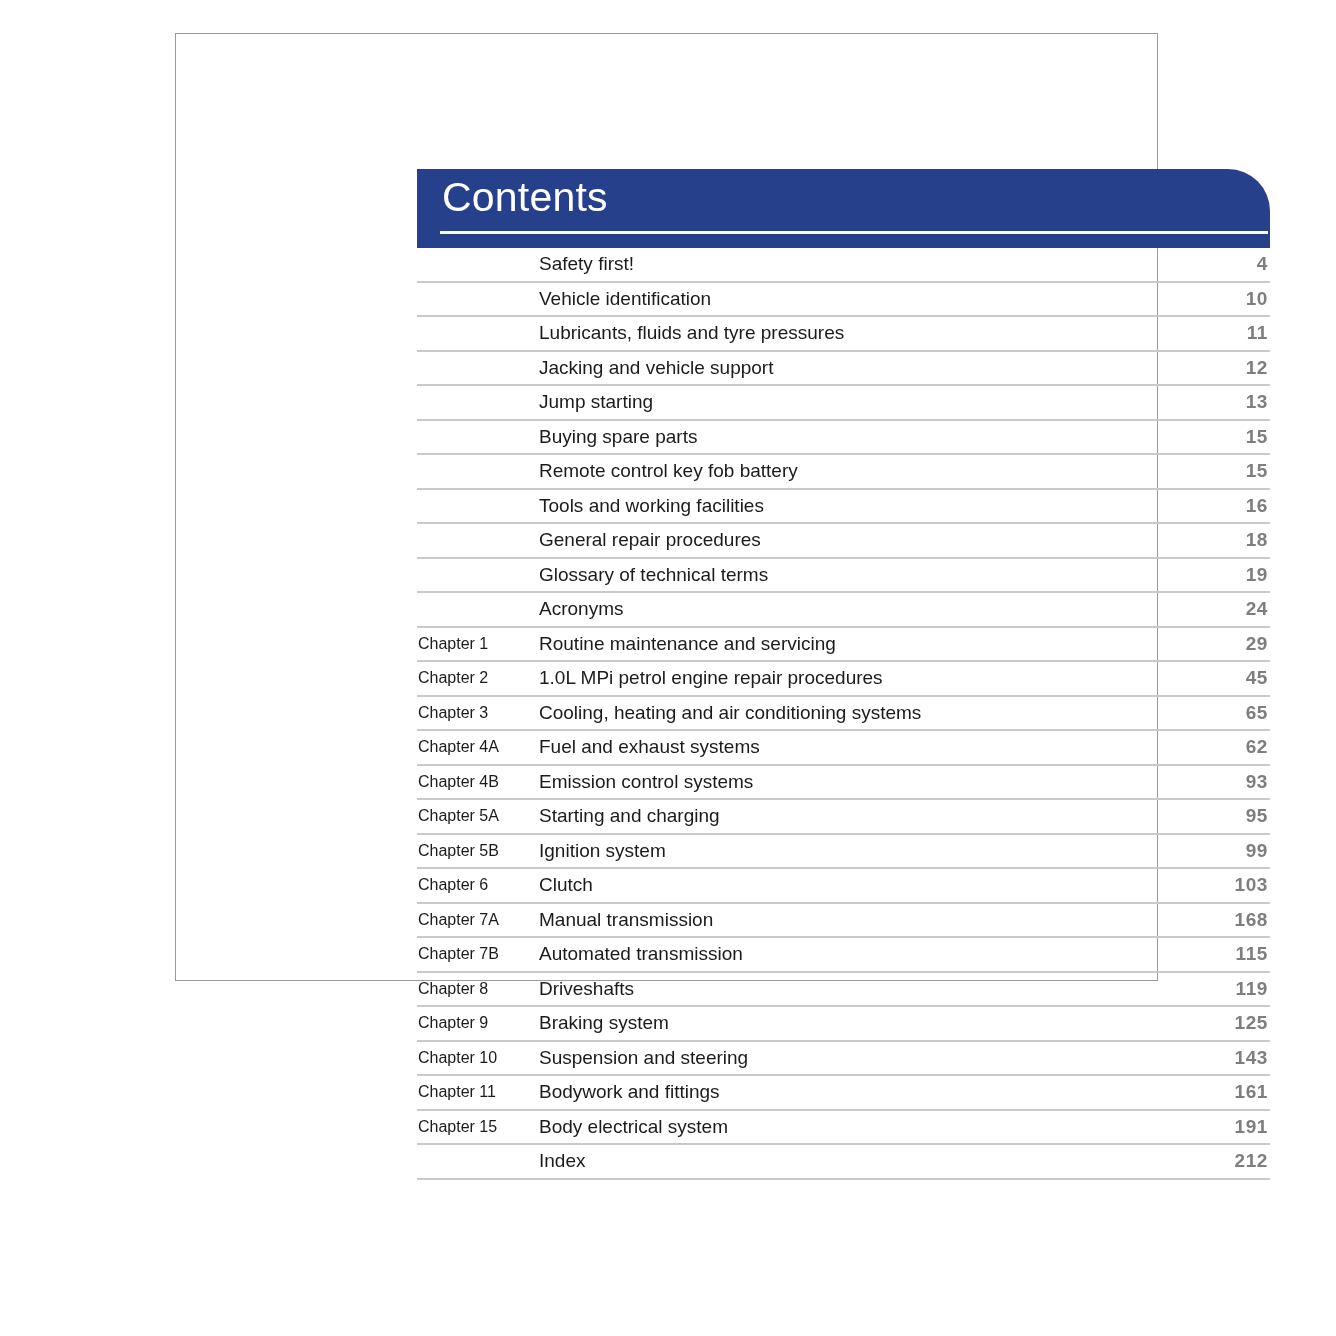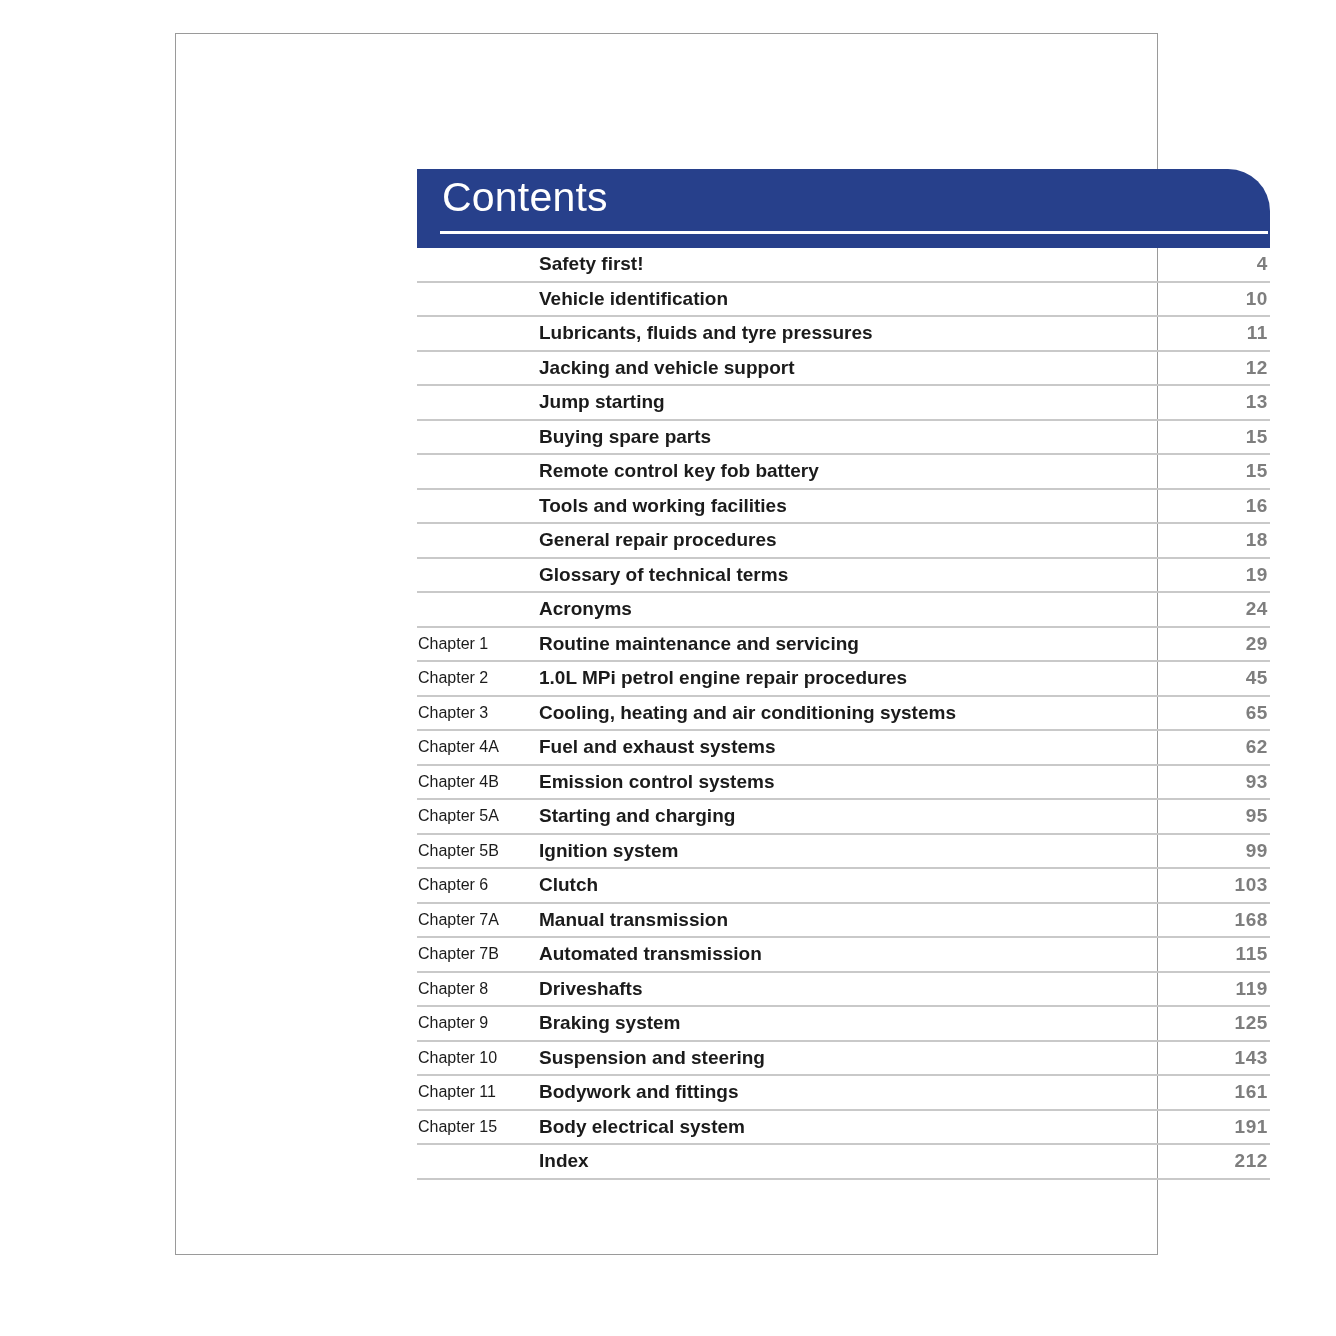--- a/index.html
+++ b/index.html
@@ -14,21 +14,21 @@
     font-family: "Liberation Sans", "DejaVu Sans", sans-serif;
     overflow: hidden;
   }
 
   
   .page-sheet {
     position: absolute;
     left: 175px;
     top: 33px;
     width: 983px;
-    height: 1222px;
+    height: 948px;
     background: #ffffff;
     border: 1px solid #9a9a9a;
     box-sizing: border-box;
     padding-left: 44px;
   }
 
   
   .contents-block {
     position: absolute;
     left: 241px;
@@ -80,21 +80,21 @@
   .col-chapter {
     width: 120px;
     font-size: 16px;
     color: #1b1b1b;
     font-weight: 400;
     padding-left: 1px !important;
   }
   .col-title {
     font-size: 19px;
     color: #1b1b1b;
-    font-weight: 700;
+    font-weight: 400;
     padding-left: 1px !important;
   }
   .col-page {
     width: 86px;
     text-align: right;
     font-size: 19px;
     font-weight: 700;
     color: #7e7e7e;
     letter-spacing: 0.6px;
     padding-right: 2px !important;

